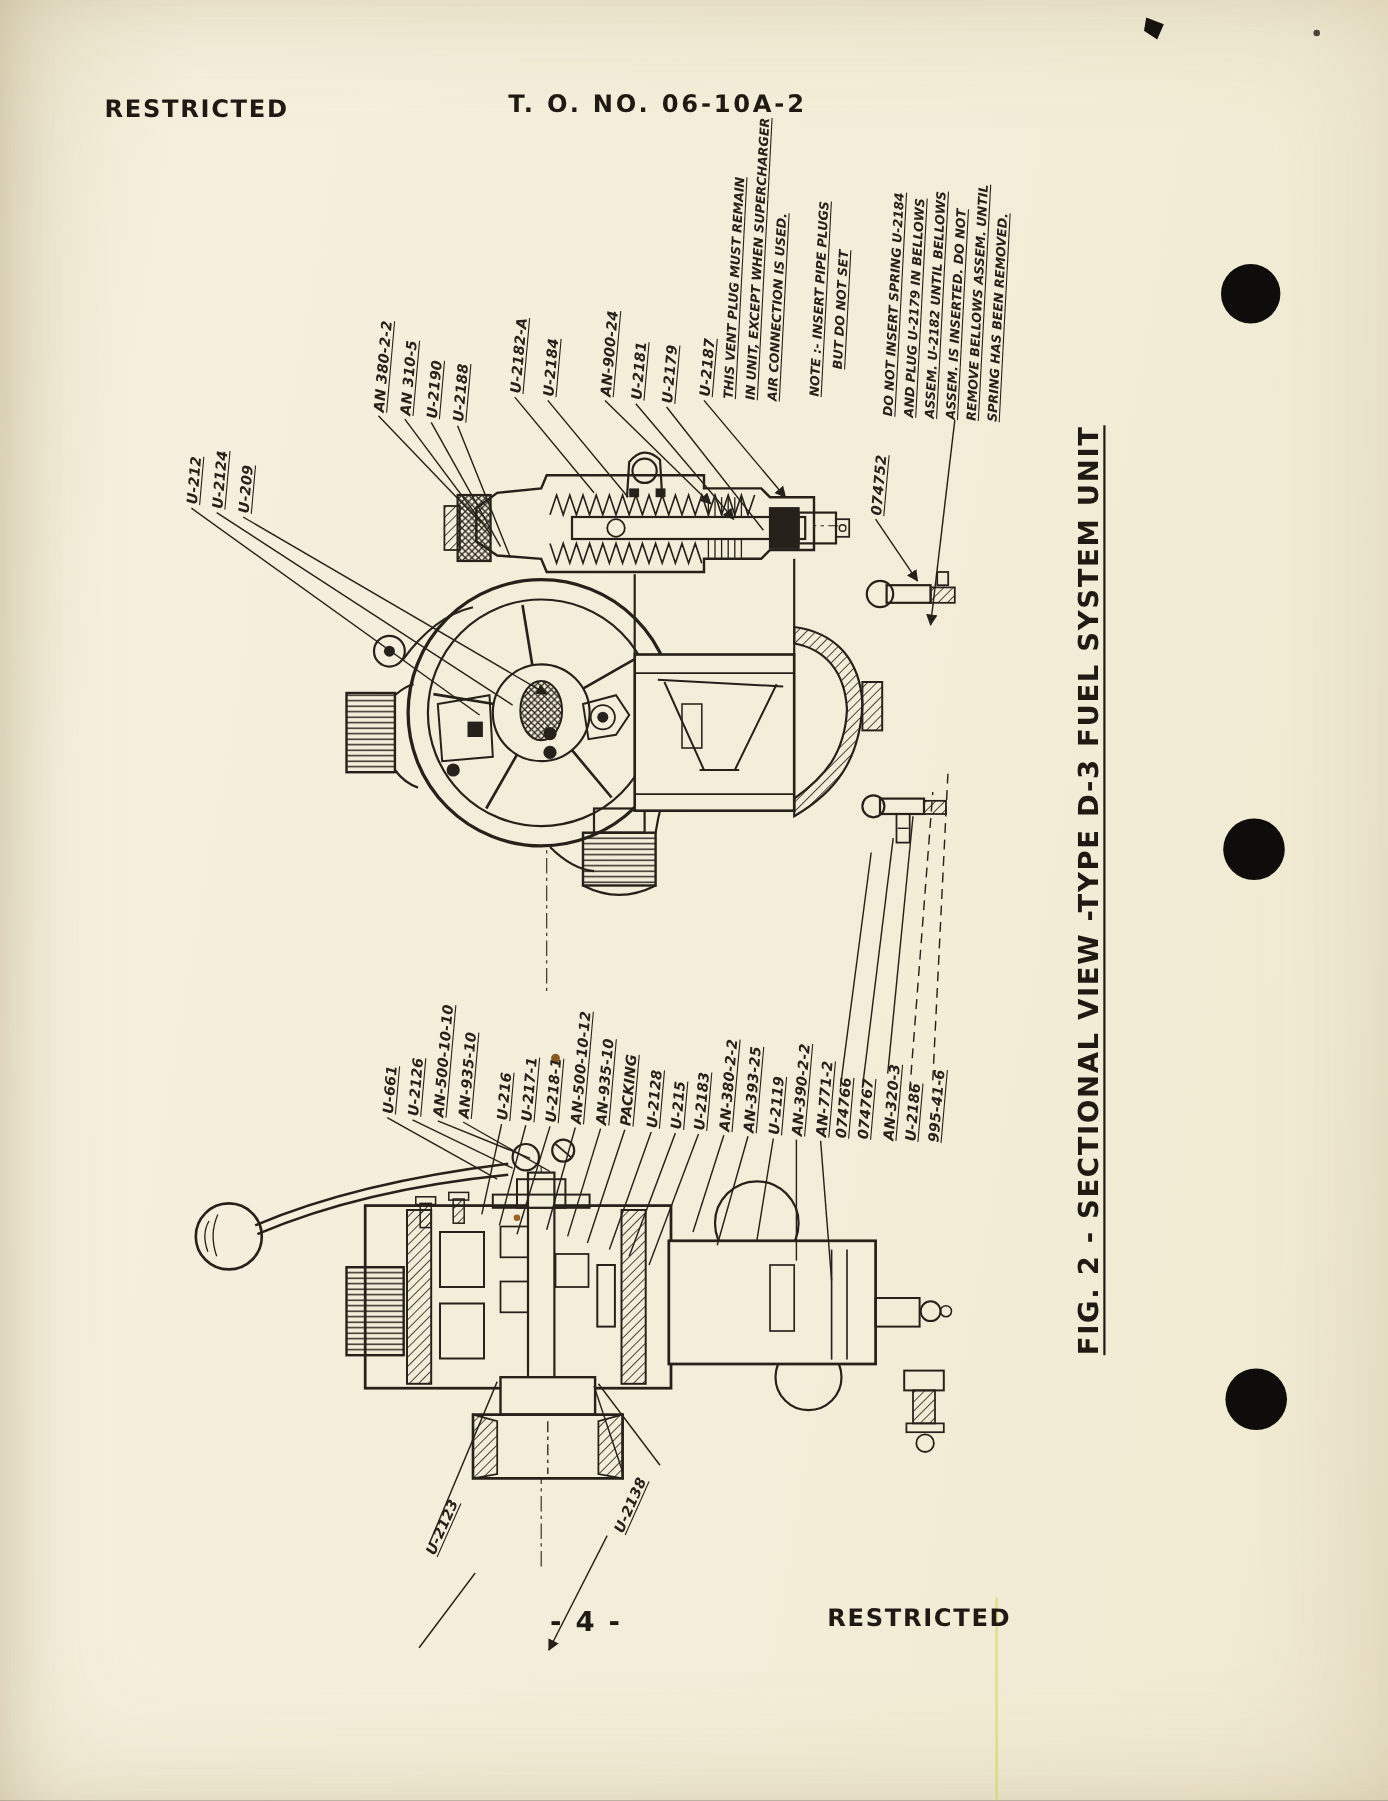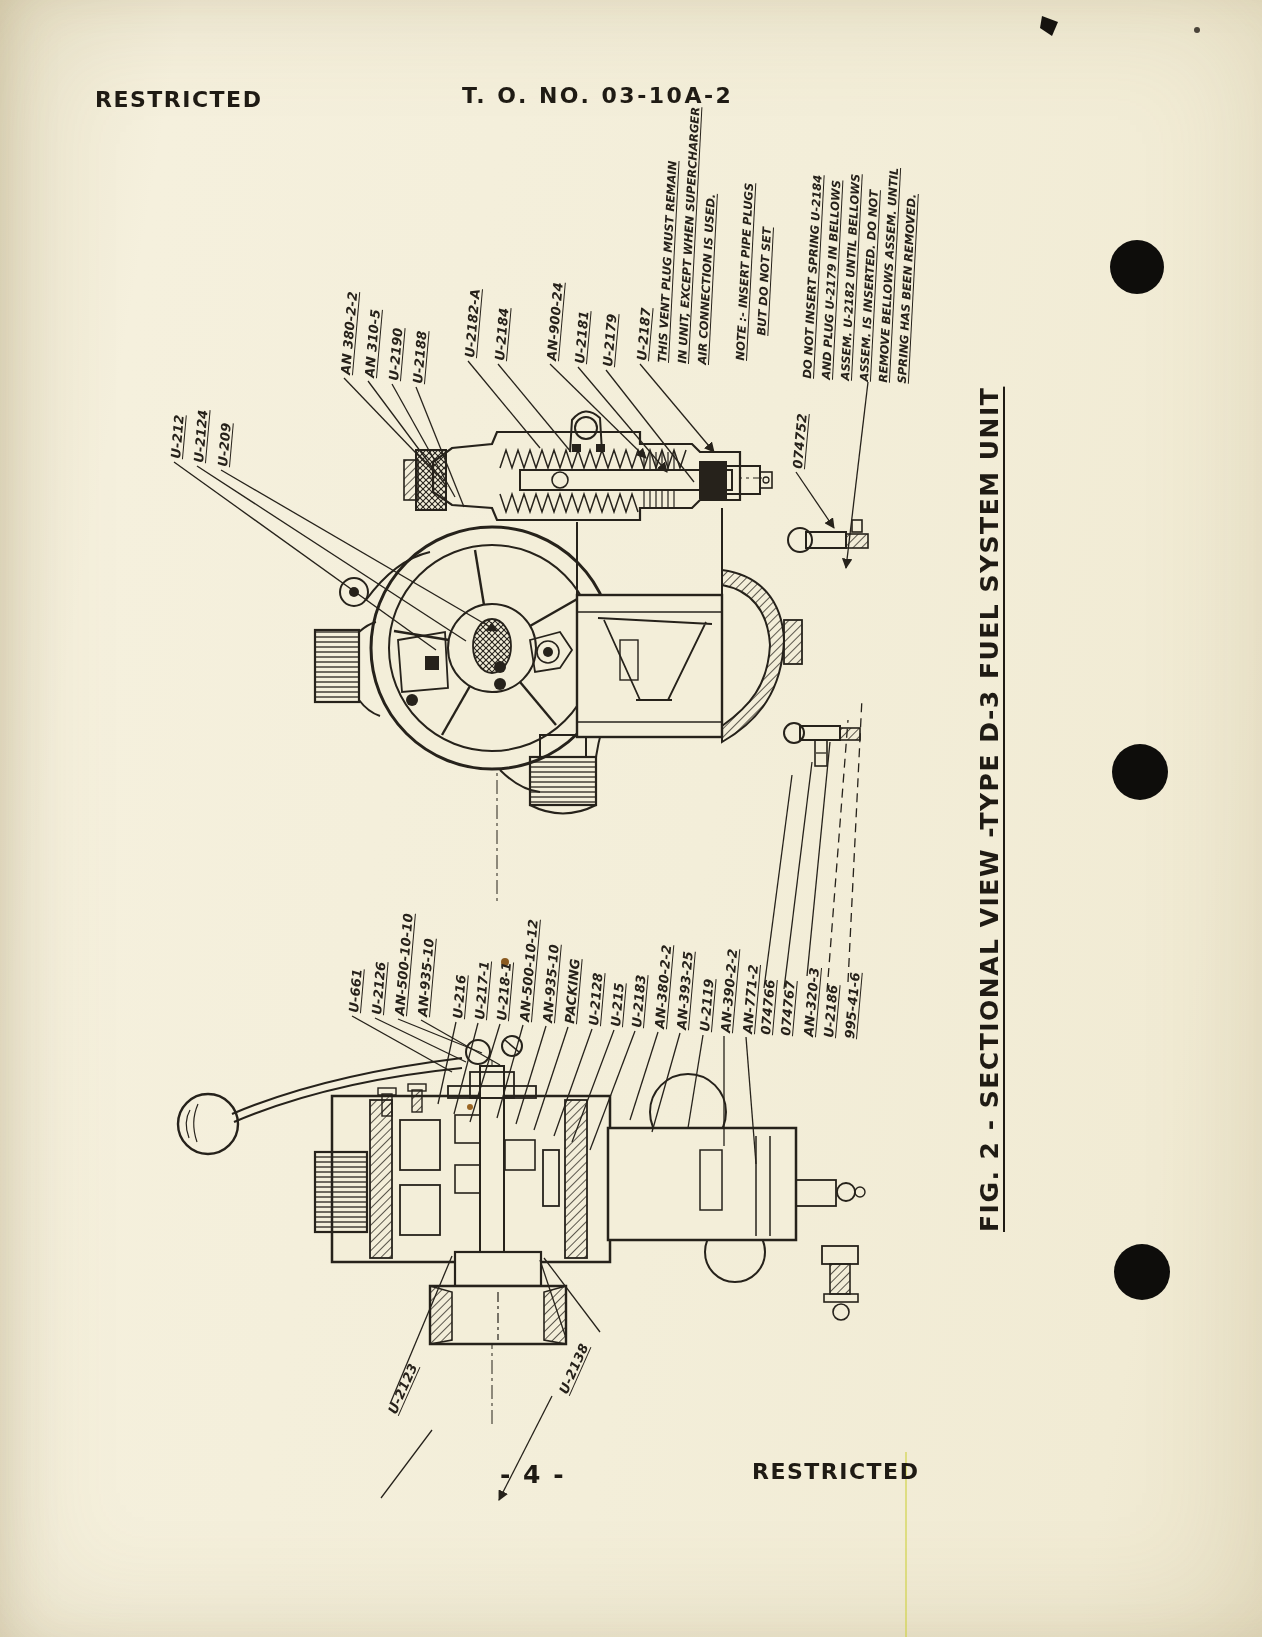--- a/index.html
+++ b/index.html
@@ -251,21 +251,21 @@
     <g stroke="none">
       <path d="M1042,16 l16,6 l-6,14 l-12,-8 z" fill="#15120e"></path>
       <circle cx="1197" cy="30" r="3" fill="#4a443a"></circle>
       <circle cx="505" cy="962" r="4" fill="#8a5a20"></circle>
       <circle cx="470" cy="1107" r="3" fill="#9a6524"></circle>
       <line x1="906" y1="1452" x2="906" y2="1637" stroke="#cfd23e" stroke-width="2" opacity="0.55"></line>
     </g>
   </svg>
 
   <div class="abs hdr" style="left:95px;top:88px;">RESTRICTED</div>
-  <div class="abs hdr" style="left:462px;top:84px;letter-spacing:2.5px;">T. O. NO. 03-10A-2</div>
+  <div class="abs hdr" style="left:462px;top:84px;letter-spacing:2.5px;">T. O. NO. 06-10A-2</div>
 
   <div class="abs rot lbl" style="left:168px;top:458px;">U-212</div>
   <div class="abs rot lbl" style="left:191px;top:462px;">U-2124</div>
   <div class="abs rot lbl" style="left:215px;top:466px;">U-209</div>
 
   <div class="abs rot lbl" style="left:338px;top:374px;">AN 380-2-2</div>
   <div class="abs rot lbl" style="left:362px;top:377px;">AN 310-5</div>
   <div class="abs rot lbl" style="left:386px;top:380px;">U-2190</div>
   <div class="abs rot lbl" style="left:410px;top:383px;">U-2188</div>
   <div class="abs rot lbl" style="left:462px;top:357px;">U-2182-A</div>

